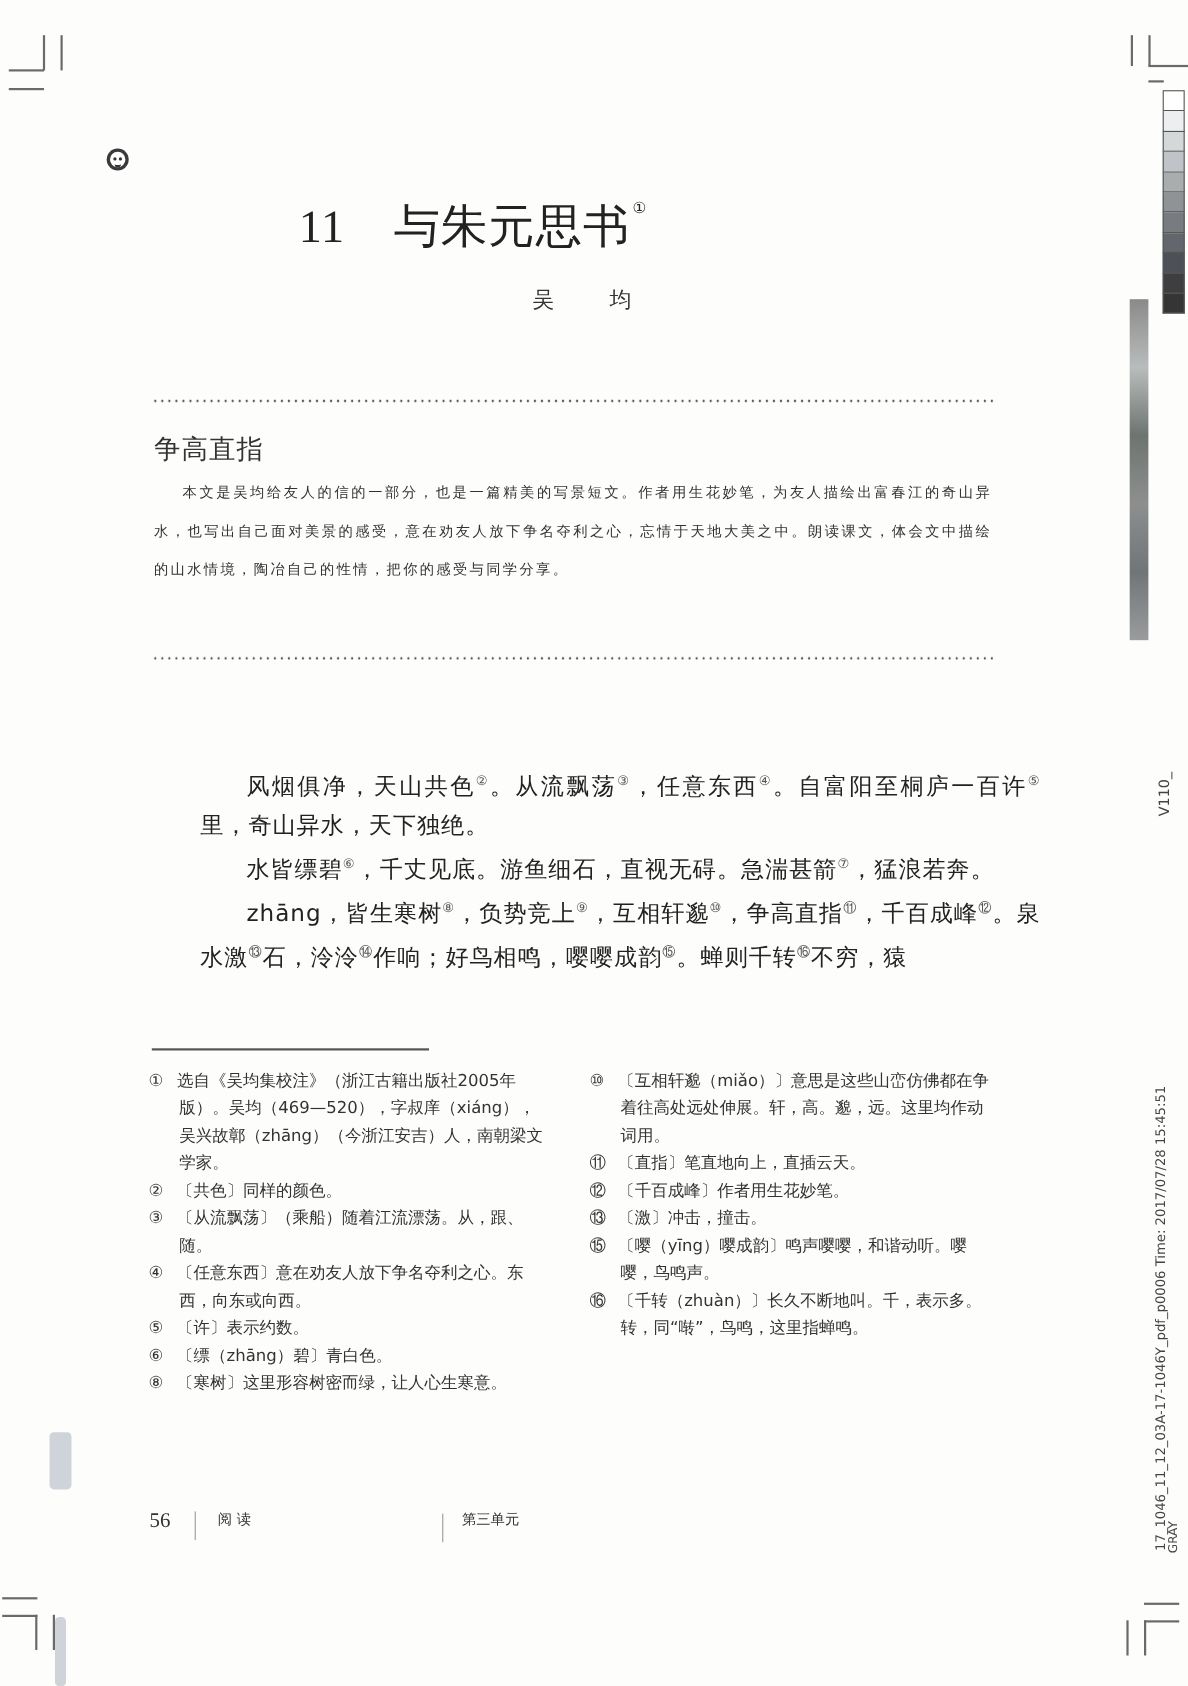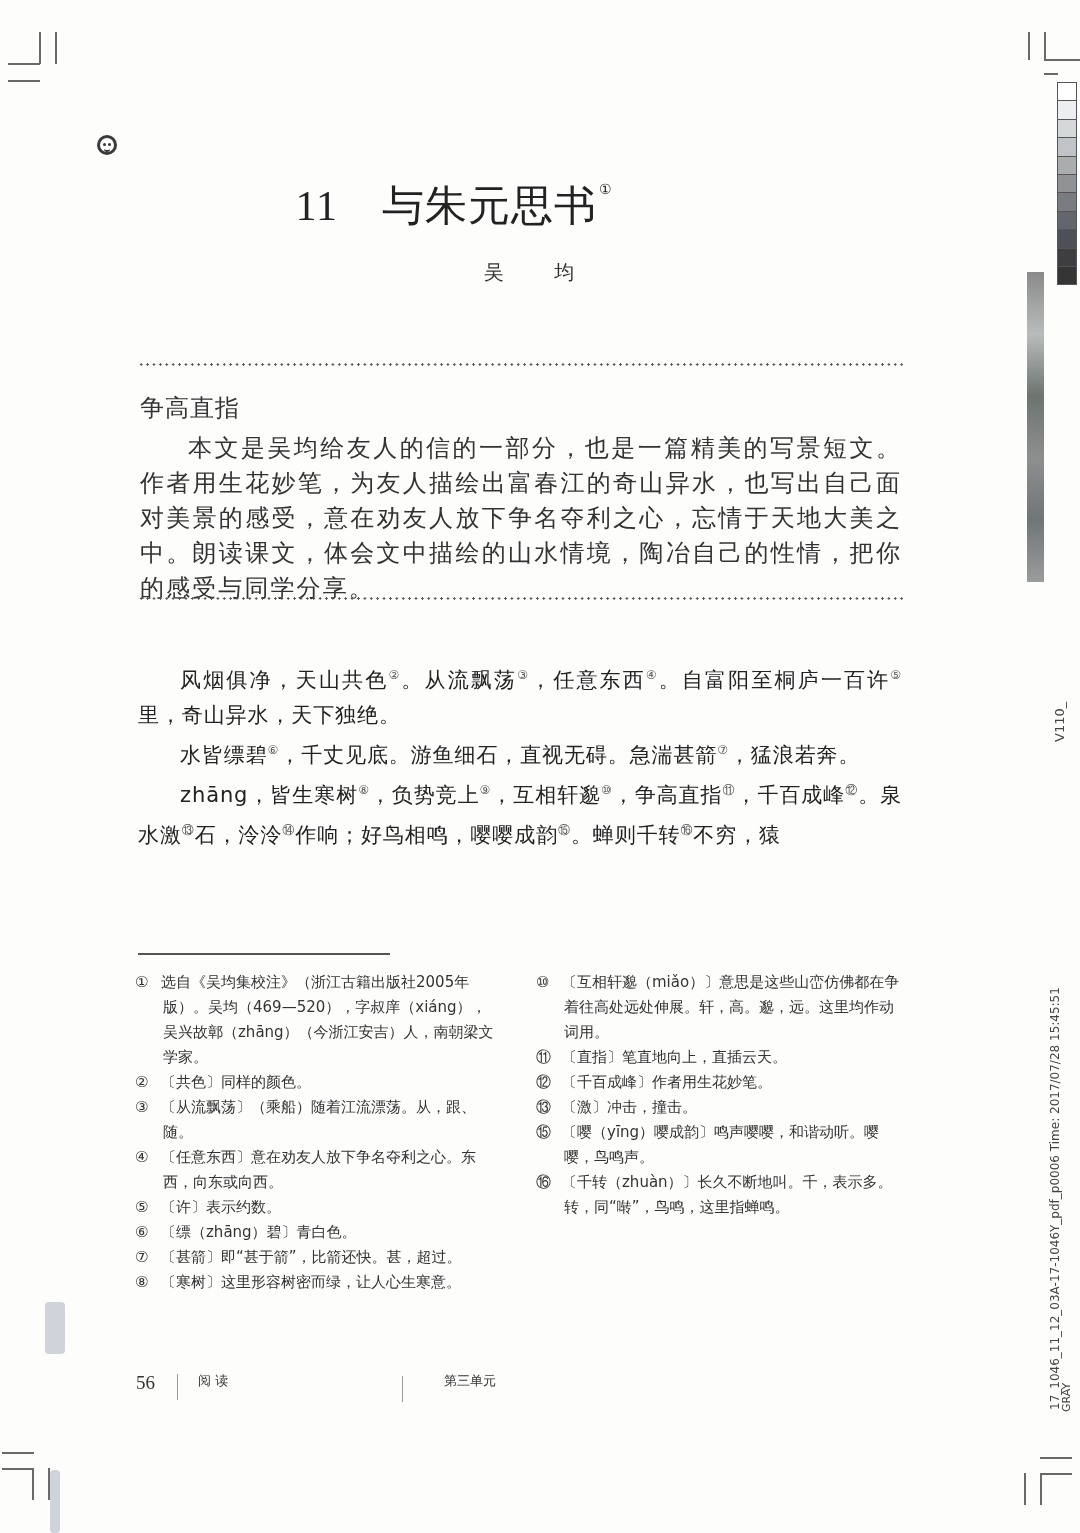--- a/index.html
+++ b/index.html
@@ -16,39 +16,39 @@
   .smiley {
     position: absolute; left: 97px; top: 135px; width: 20px; height: 20px;
     border-radius: 50%; background: #3a3a3a;
   }
   .smiley .face { position: absolute; left: 3px; top: 3px; width: 14px; height: 14px; border-radius: 50%; background: #fff; }
   .smiley .eye { position: absolute; top: 5px; width: 3px; height: 3px; border-radius: 50%; background: #333; }
   .smiley .mouth { position: absolute; left: 4px; top: 9px; width: 6px; height: 3px; border-bottom: 2px solid #333; border-radius: 0 0 4px 4px; }
 
   .title {
     position: absolute; left: 0; width: 860px; top: 178px; text-align: center;
-    font-size: 42px; color: #222; letter-spacing: 1px; margin-left: 24px;
+    font-size: 42px; color: #222; letter-spacing: 1px;
   }
   .title .num { font-family: "Liberation Serif", serif; margin-right: 44px; }
   .title sup { font-size: 14px; vertical-align: 26px; margin-left: 2px; }
   .author {
     position: absolute; left: 0; width: 1080px; top: 259px; text-align: center;
     font-size: 20px; letter-spacing: 22px; color: #333;
   }
   .dots {
     position: absolute; left: 138px; width: 765px; height: 3px;
     background-image: radial-gradient(circle, #555 1px, transparent 1.3px);
     background-size: 6.4px 3px; background-repeat: repeat-x;
   }
   .tips-title {
     position: absolute; left: 140px; top: 392px; font-size: 24px; color: #333; letter-spacing: 1px;
   }
   .tips-body {
     position: absolute; left: 140px; top: 431px; width: 762px;
-    font-size: 24px; line-height: 35px; color: #333; text-indent: 2em;
+    font-size: 13px; line-height: 35px; color: #333; text-indent: 2em;
     text-align: justify; letter-spacing: 2.1px;
   }
   .text {
     position: absolute; left: 138px; width: 764px;
     font-family: "DejaVu Sans", "Liberation Sans", sans-serif;
     font-size: 21px; line-height: 35px; color: #222; letter-spacing: 0.9px;
   }
   .text p { margin: 0; text-indent: 2em; text-align: justify; }
   .text sup { font-size: 12px; vertical-align: 8px; color: #555; }
   .fn-rule { position: absolute; left: 138px; top: 953px; width: 252px; height: 1.5px; background: #555; }
@@ -112,57 +112,56 @@
 <div class="title">
   <span class="num">11</span><span>与朱元思书</span><sup>①</sup>
 </div>
 <div class="author">吴 均</div>
 
 <div class="dots" style="top:363px;"></div>
 <div class="tips-title">争高直指</div>
 <div class="tips-body">本文是吴均给友人的信的一部分，也是一篇精美的写景短文。作者用生花妙笔，为友人描绘出富春江的奇山异水，也写出自己面对美景的感受，意在劝友人放下争名夺利之心，忘情于天地大美之中。朗读课文，体会文中描绘的山水情境，陶冶自己的性情，把你的感受与同学分享。</div>
 <div class="dots" style="top:597px;"></div>
 
-<div class="text" style="top:658px;">
+<div class="text" style="top:693px;margin-left:44px;">
   <p>
     <span>风烟俱净，天山共色</span><sup>②</sup><span>。从流飘荡</span><sup>③</sup><span>，任意东西</span><sup>④</sup><span>。自富阳至桐庐一百许</span><sup>⑤</sup><span>里，奇山异水，天下独绝。</span>
   </p>
   <p>
     <span>水皆缥碧</span><sup>⑥</sup><span>，千丈见底。游鱼细石，直视无碍。急湍甚箭</span><sup>⑦</sup><span>，猛浪若奔。</span>
   </p>
   <p>
     <span>zhāng，皆生寒树</span><sup>⑧</sup><span>，负势竞上</span><sup>⑨</sup><span>，互相轩邈</span><sup>⑩</sup><span>，争高直指</span><sup>⑪</sup><span>，千百成峰</span><sup>⑫</sup><span>。泉水激</span><sup>⑬</sup><span>石，泠泠</span><sup>⑭</sup><span>作响；好鸟相鸣，嘤嘤成韵</span><sup>⑮</sup><span>。蝉则千转</span><sup>⑯</sup><span>不穷，猿</span>
   </p>
 </div>
 
 <div class="fn-rule"></div>
 <div class="fncol" style="left:135px;">
   <div class="fn"><span class="n">①</span><span>选自《吴均集校注》（浙江古籍出版社2005年版）。吴均（469—520），字叔庠（xiáng），吴兴故鄣（zhāng）（今浙江安吉）人，南朝梁文学家。</span></div>
   <div class="fn"><span class="n">②</span><span>〔共色〕同样的颜色。</span></div>
   <div class="fn"><span class="n">③</span><span>〔从流飘荡〕（乘船）随着江流漂荡。从，跟、随。</span></div>
   <div class="fn"><span class="n">④</span><span>〔任意东西〕意在劝友人放下争名夺利之心。东西，向东或向西。</span></div>
   <div class="fn"><span class="n">⑤</span><span>〔许〕表示约数。</span></div>
   <div class="fn"><span class="n">⑥</span><span>〔缥（zhāng）碧〕青白色。</span></div>
-  <div class="fn"><span class="n">⑦</span><span>〔甚箭〕即“甚于箭”，比箭还快。甚，超过。</span></div>
   <div class="fn"><span class="n">⑧</span><span>〔寒树〕这里形容树密而绿，让人心生寒意。</span></div>
 </div>
 <div class="fncol" style="left:536px;">
   <div class="fn"><span class="n">⑩</span><span>〔互相轩邈（miǎo）〕意思是这些山峦仿佛都在争着往高处远处伸展。轩，高。邈，远。这里均作动词用。</span></div>
   <div class="fn"><span class="n">⑪</span><span>〔直指〕笔直地向上，直插云天。</span></div>
   <div class="fn"><span class="n">⑫</span><span>〔千百成峰〕作者用生花妙笔。</span></div>
   <div class="fn"><span class="n">⑬</span><span>〔激〕冲击，撞击。</span></div>
   <div class="fn"><span class="n">⑮</span><span>〔嘤（yīng）嘤成韵〕鸣声嘤嘤，和谐动听。嘤嘤，鸟鸣声。</span></div>
   <div class="fn"><span class="n">⑯</span><span>〔千转（zhuàn）〕长久不断地叫。千，表示多。转，同“啭”，鸟鸣，这里指蝉鸣。</span></div>
 </div>
 
 <div class="footer" style="left:136px;font-family:'Liberation Serif',serif;font-size:19px;">56</div>
 <div class="sep" style="left:177px;top:1374px;height:26px;"></div>
 <div class="footer" style="left:198px;">阅 读</div>
 <div class="sep" style="left:402px;top:1376px;height:26px;"></div>
-<div class="footer" style="left:444px;">第三单元</div>
+<div class="footer" style="left:420px;">第三单元</div>
 
 <div class="vert-text" style="left:1052px;top:742px;font-size:13px;">V110_</div>
 <div class="vert-text" style="left:1048px;top:1410px;font-size:12px;">17_1046_11_12_03A-17-1046Y_pdf_p0006 Time: 2017/07/28 15:45:51</div>
 <div class="vert-text" style="left:1060px;top:1412px;font-size:11px;">GRAY</div>
 
 <div class="line hline" style="left:2px;top:1452px;width:32px;"></div>
 <div class="line hline" style="left:2px;top:1468px;width:32px;"></div>
 <div class="line vline" style="left:32px;top:1468px;height:32px;"></div>
 <div class="line vline" style="left:48px;top:1468px;height:32px;"></div>
 <div class="line hline" style="left:1040px;top:1457px;width:32px;"></div>

